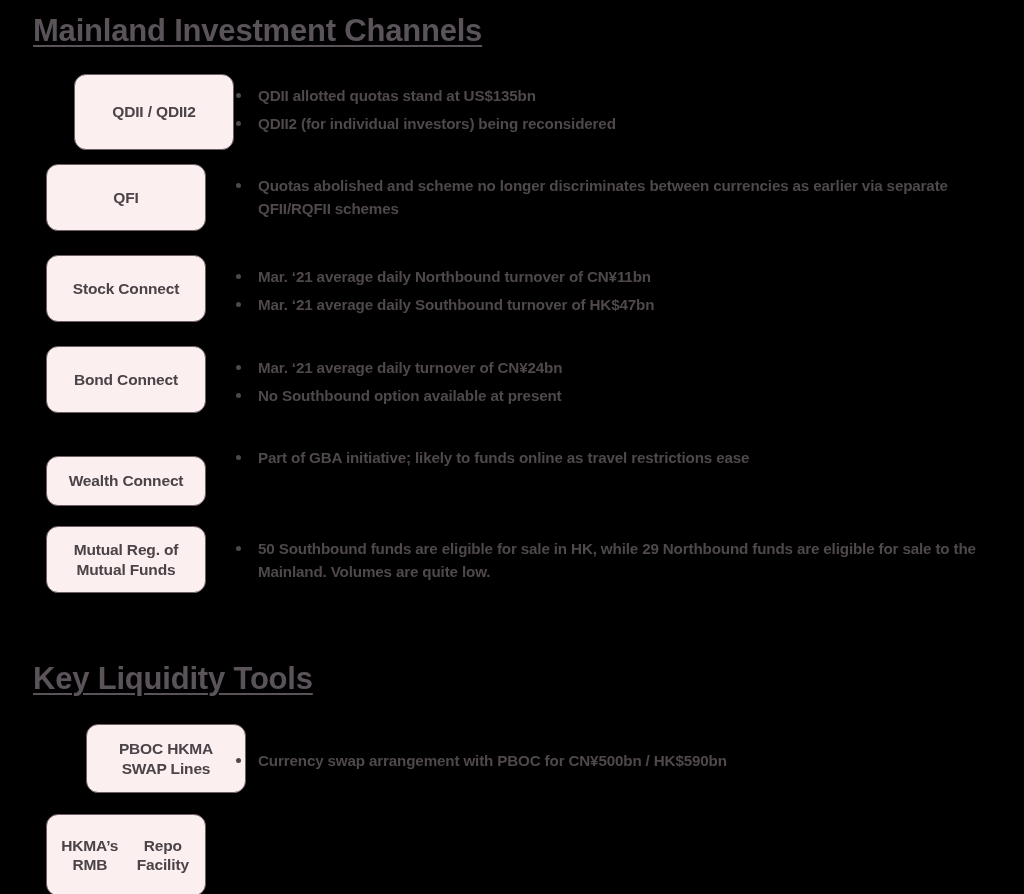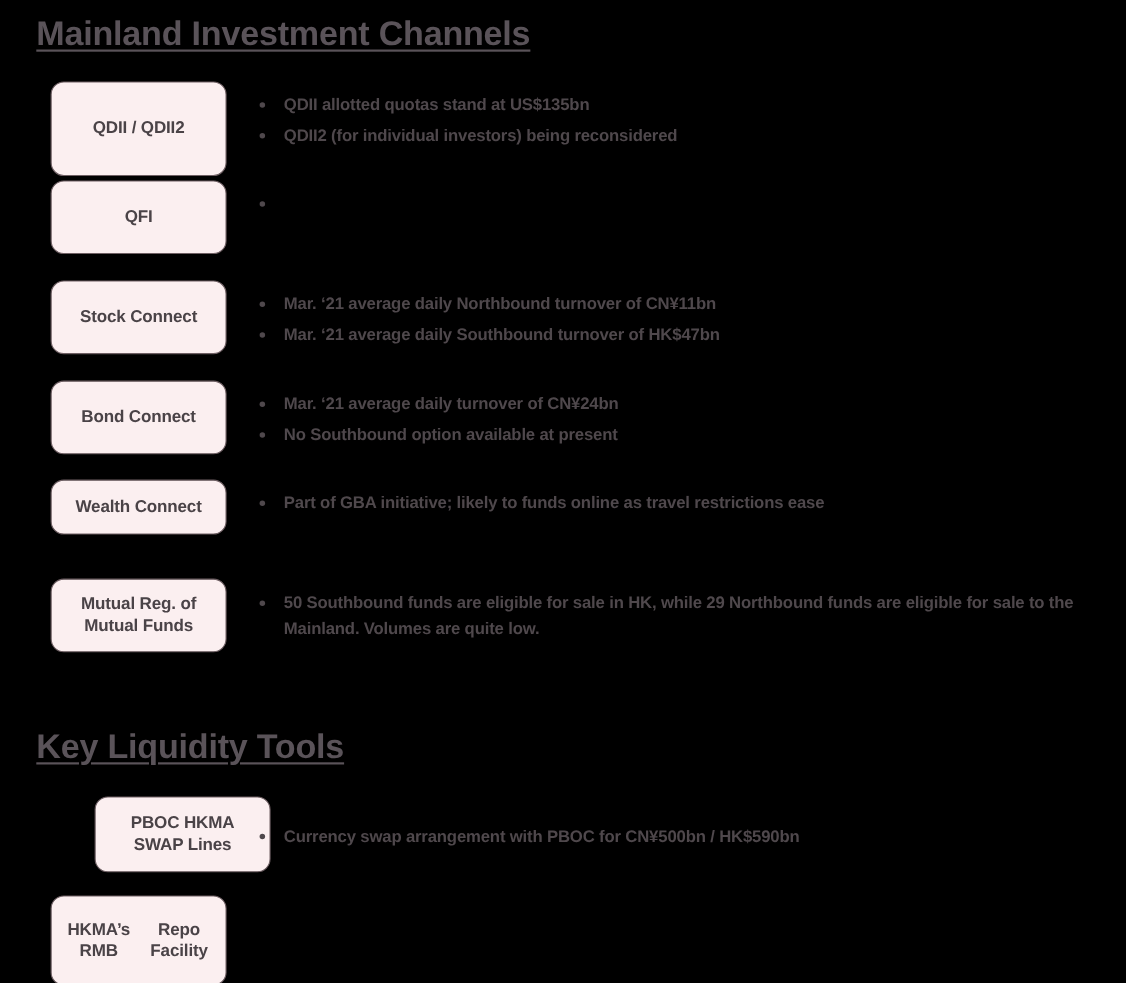--- a/index.html
+++ b/index.html
@@ -91,36 +91,36 @@
     background: #4f484c;
   }
 </style>
 </head>
 <body>
 
 <div class="slide">
 
   <div id="heading-mainland" class="section-heading">Mainland Investment Channels</div>
 
-  <div class="pill" style="top:74px; height:86px;">
+  <div class="pill" style="top:74px; height:76px;margin-left:28px;">
     <span class="pill-text">QDII / QDII2</span>
   </div>
   <div class="bullets" style="top:84px;">
     <ul class="bullet-list">
       <li><span class="dot"></span><span>QDII allotted quotas stand at US$135bn</span></li>
       <li><span class="dot"></span><span>QDII2 (for individual investors) being reconsidered</span></li>
     </ul>
   </div>
 
   <div class="pill" style="top:164px; height:67px;">
     <span class="pill-text">QFI</span>
   </div>
   <div class="bullets" style="top:174px; width:760px;">
     <ul class="bullet-list">
-      <li><span class="dot"></span></li>
+      <li><span class="dot"></span><span>Quotas abolished and scheme no longer discriminates between currencies as earlier via separate QFII/RQFII schemes</span></li>
     </ul>
   </div>
 
   <div class="pill" style="top:255px; height:67px;">
     <span class="pill-text">Stock Connect</span>
   </div>
   <div class="bullets" style="top:265px;">
     <ul class="bullet-list">
       <li><span class="dot"></span><span>Mar. ‘21 average daily Northbound turnover of CN¥11bn</span></li>
       <li><span class="dot"></span><span>Mar. ‘21 average daily Southbound turnover of HK$47bn</span></li>
@@ -130,21 +130,21 @@
   <div class="pill" style="top:346px; height:67px;">
     <span class="pill-text">Bond Connect</span>
   </div>
   <div class="bullets" style="top:356px;">
     <ul class="bullet-list">
       <li><span class="dot"></span><span>Mar. ‘21 average daily turnover of CN¥24bn</span></li>
       <li><span class="dot"></span><span>No Southbound option available at present</span></li>
     </ul>
   </div>
 
-  <div class="pill" style="top:436px; height:50px;">
+  <div class="pill" style="top:456px; height:50px;">
     <span class="pill-text">Wealth Connect</span>
   </div>
   <div class="bullets" style="top:446px; width:795px;">
     <ul class="bullet-list">
       <li><span class="dot"></span><span>Part of GBA initiative; likely to funds online as travel restrictions ease</span></li>
     </ul>
   </div>
 
   <div class="pill" style="top:526px; height:67px; flex-direction:column;">
     <span class="pill-text">Mutual Reg. of</span>

